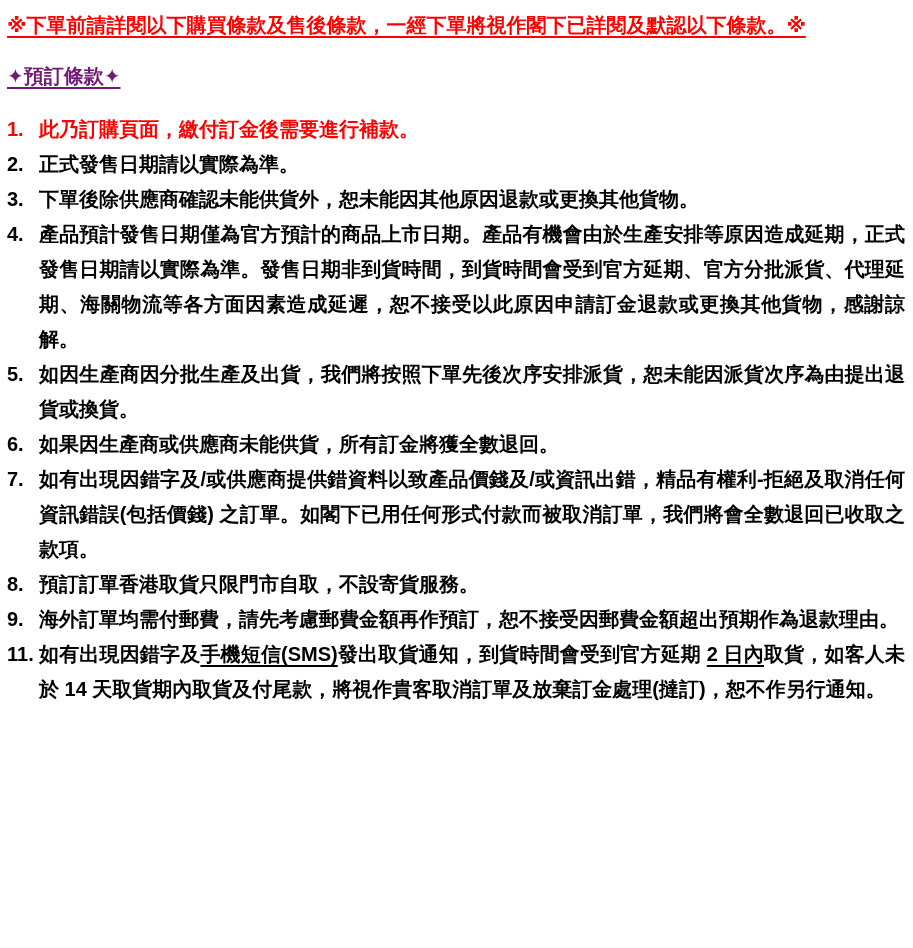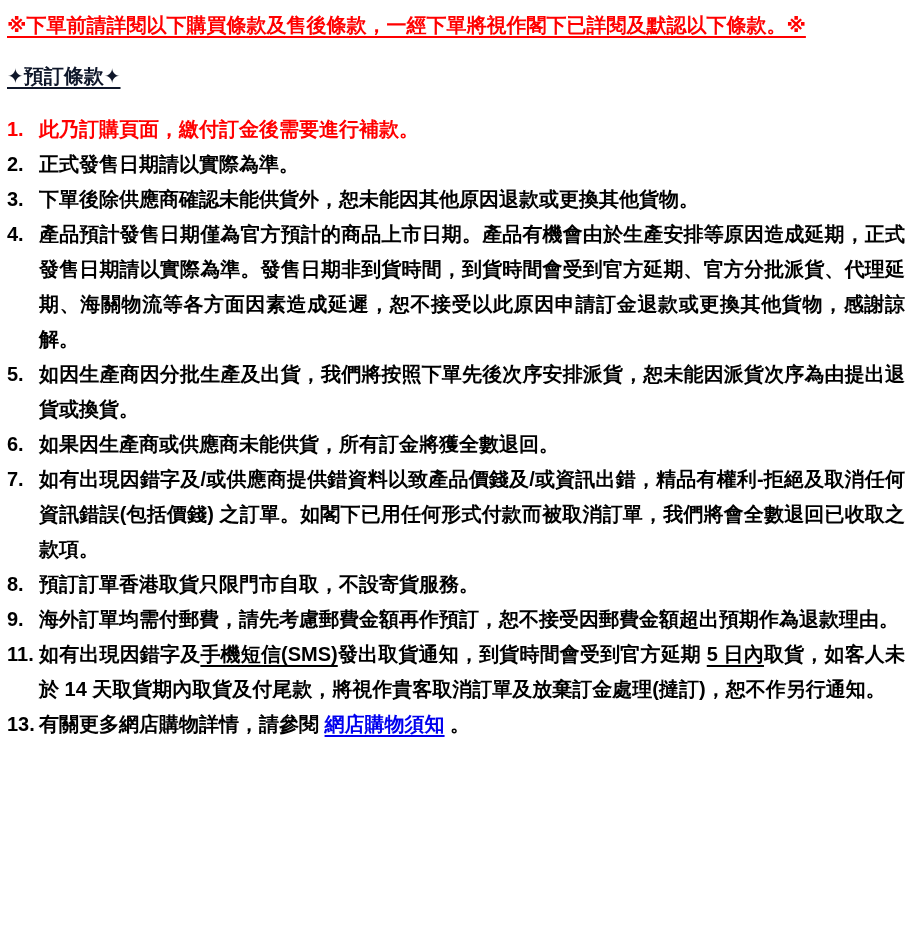--- a/index.html
+++ b/index.html
@@ -20,21 +20,21 @@
   }
   .notice {
     color: #ff0000;
     font-size: 20px;
     line-height: 30px;
     text-decoration: underline;
     text-underline-offset: 4px;
     margin: 0 0 22px 0;
   }
   .section-title {
-    color: #0f172a;
+    color: #701a75;
     font-size: 20px;
     line-height: 28px;
     text-decoration: underline;
     text-underline-offset: 4px;
     margin: 0 0 22px 0;
   }
   .terms-list {
     display: flex;
     flex-direction: column;
   }
@@ -119,23 +119,19 @@
     </div>
 
     <div class="term-item">
       <span class="term-num">9.</span>
       <span class="term-text">海外訂單均需付郵費，請先考慮郵費金額再作預訂，恕不接受因郵費金額超出預期作為退款理由。</span>
     </div>
 
 
     <div class="term-item">
       <span class="term-num">11.</span>
-      <span class="term-text"><span>如有出現因錯字及</span><span class="red-underline">手機短信(SMS)</span><span>發出取貨通知，到貨時間會受到官方延期 </span><span class="red-underline">5 日內</span><span>取貨，如客人未於 14 天取貨期內取貨及付尾款，將視作貴客取消訂單及放棄訂金處理(撻訂)，恕不作另行通知。</span></span>
+      <span class="term-text"><span>如有出現因錯字及</span><span class="red-underline">手機短信(SMS)</span><span>發出取貨通知，到貨時間會受到官方延期 </span><span class="red-underline">2 日內</span><span>取貨，如客人未於 14 天取貨期內取貨及付尾款，將視作貴客取消訂單及放棄訂金處理(撻訂)，恕不作另行通知。</span></span>
     </div>
 
 
-    <div class="term-item">
-      <span class="term-num">13.</span>
-      <span class="term-text"><span>有關更多網店購物詳情，請參閱 </span><a href="#" class="link">網店購物須知</a><span> 。</span></span>
-    </div>
 
   </div>
 </div>
 
 </body></html>

